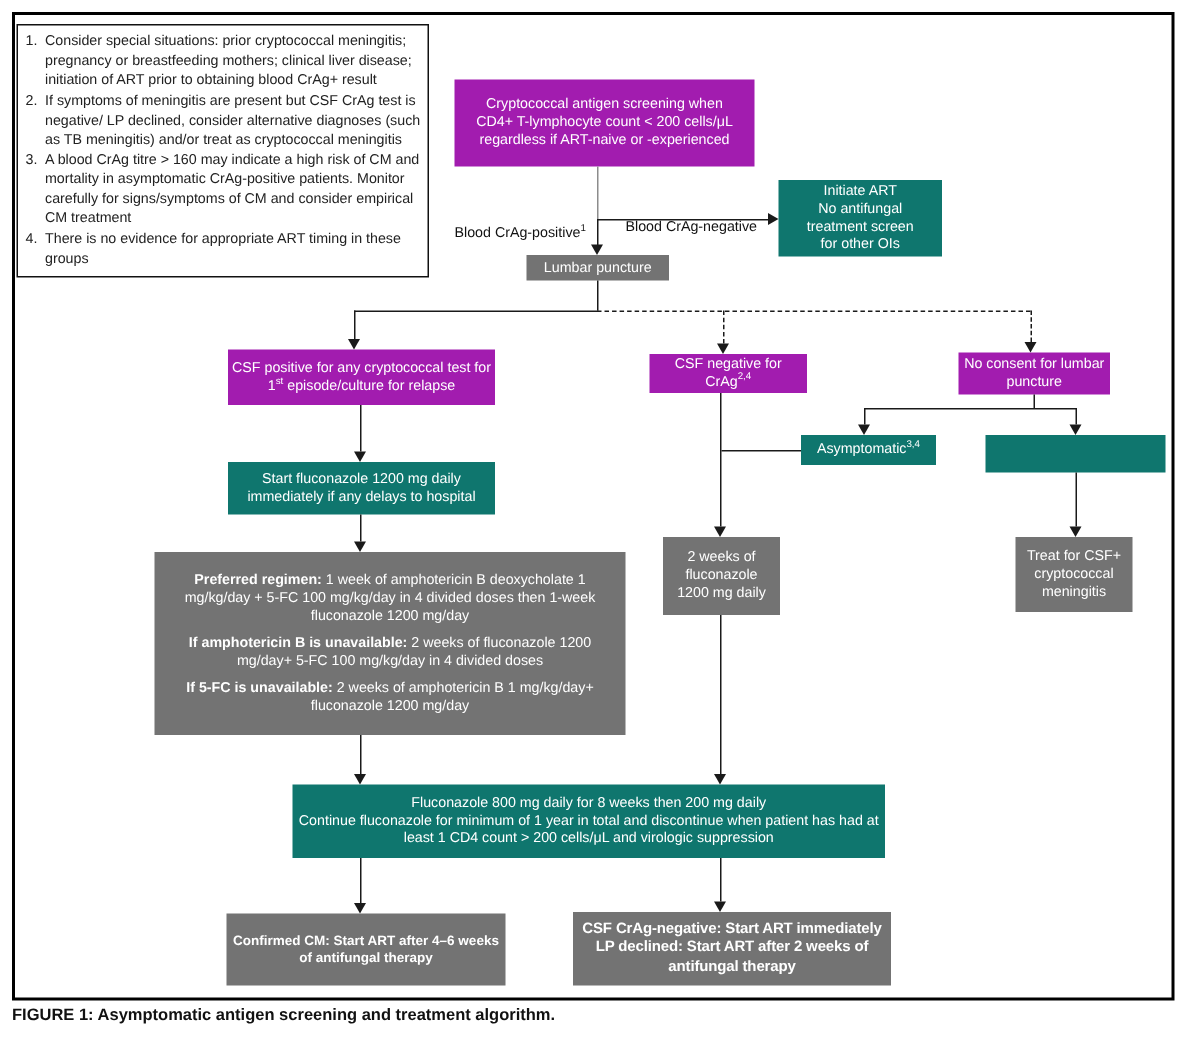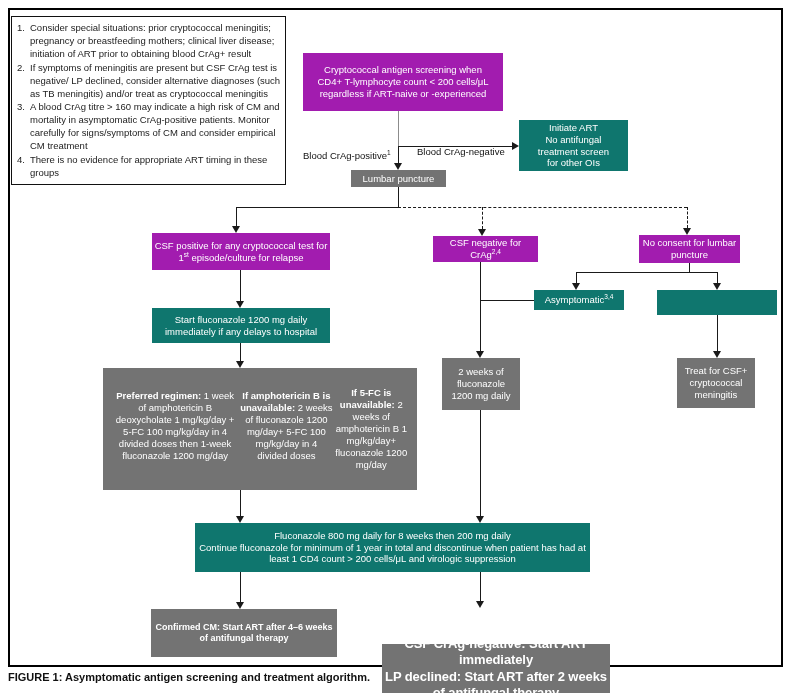--- a/index.html
+++ b/index.html
@@ -85,40 +85,40 @@
   </div>
 
   <div class="node gray" style="left:657px;top:290px;width:120px;height:25px;white-space:normal;font-size:9.3px;flex-direction:column;gap:27px;">
     <span>Symptoms of meningitis</span>
     <span><span>(headache and confusion)</span><sup class="ref">2</sup></span>
   </div>
 
   <div class="node gray" style="left:152px;top:308px;width:178px;height:35px;">Start fluconazole 1200 mg daily
 immediately if any delays to hospital</div>
 
-  <div class="node red" style="left:103px;top:368px;width:314px;height:122px;flex-direction:row;padding:6px 8px;white-space:normal;">
+  <div class="node red" style="left:103px;top:368px;width:314px;height:122px;flex-direction:column;padding:6px 8px;white-space:normal;">
     <p class="regimen-p"><span class="bold">Preferred regimen:</span><span> 1 week of amphotericin B deoxycholate 1 mg/kg/day + 5-FC 100 mg/kg/day in 4 divided doses then 1-week fluconazole 1200 mg/day</span></p>
     <p class="regimen-p"><span class="bold">If amphotericin B is unavailable:</span><span> 2 weeks of fluconazole 1200 mg/day+ 5-FC 100 mg/kg/day in 4 divided doses</span></p>
     <p class="regimen-p"><span class="bold">If 5-FC is unavailable:</span><span> 2 weeks of amphotericin B 1 mg/kg/day+ fluconazole 1200 mg/day</span></p>
   </div>
 
   <div class="node red" style="left:442px;top:358px;width:78px;height:52px;">2 weeks of
 fluconazole
 1200 mg daily</div>
 
   <div class="node red" style="left:677px;top:358px;width:78px;height:50px;">Treat for CSF+
 cryptococcal
 meningitis</div>
 
   <div class="node gray" style="left:195px;top:523px;width:395px;height:49px;">Fluconazole 800 mg daily for 8 weeks then 200 mg daily
 Continue fluconazole for minimum of 1 year in total and discontinue when patient has had at least 1 CD4 count &gt; 200 cells/μL and virologic suppression</div>
 
   <div class="node red bold" style="left:151px;top:609px;width:186px;height:48px;white-space:normal;font-size:9px;">Confirmed CM: Start ART after 4–6 weeks of antifungal therapy</div>
 
-  <div class="node red bold" style="left:382px;top:608px;width:228px;height:49px;font-size:13px;letter-spacing:-0.1px;margin-top:36px;">CSF CrAg-negative: Start ART immediately
+  <div class="node red bold" style="left:382px;top:608px;width:212px;height:49px;font-size:10px;letter-spacing:-0.1px;">CSF CrAg-negative: Start ART immediately
 LP declined: Start ART after 2 weeks of antifungal therapy</div>
 
   <div class="lbl" style="left:303px;top:150px;">
     <span>Blood CrAg-positive</span><sup class="ref">1</sup>
   </div>
   <div class="lbl" style="left:417px;top:146px;">Blood CrAg-negative</div>
 
   <div class="edge-gray" style="left:398px;top:111px;width:1px;height:35px;"></div>
   <div class="edge" style="left:398px;top:146px;width:1px;height:18px;"></div>
   <div class="arr-d" style="left:394px;top:163px;"></div>

